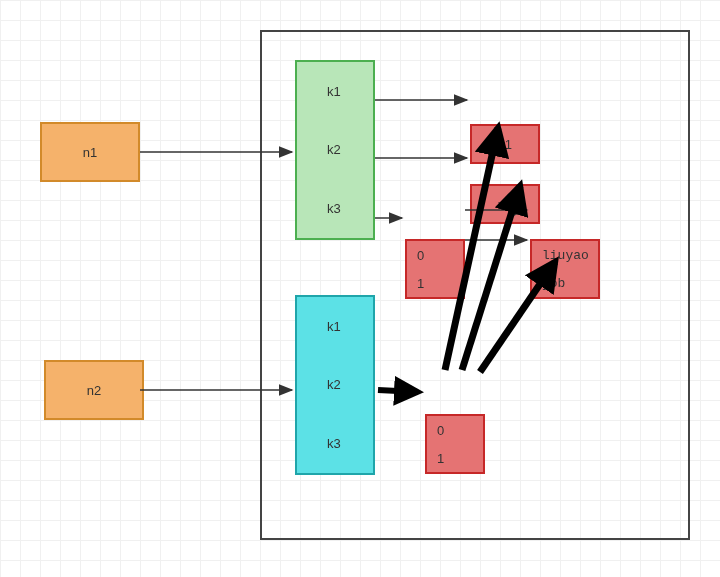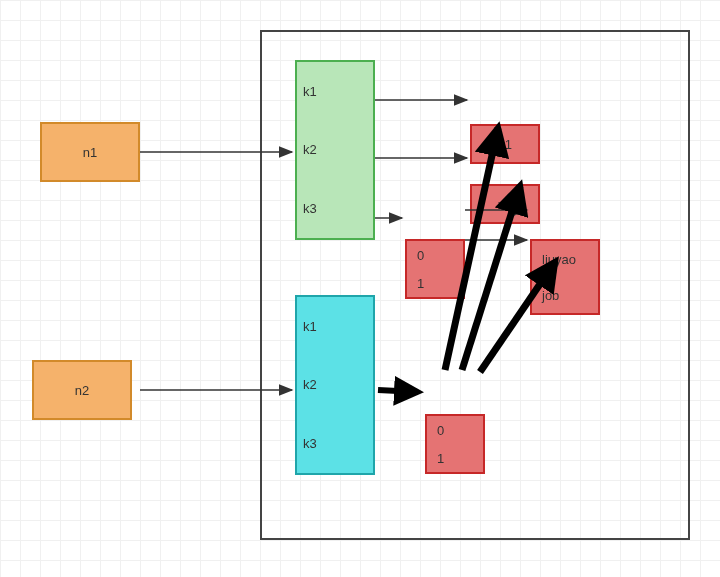--- a/index.html
+++ b/index.html
@@ -32,21 +32,21 @@
   .container-box {
     position: absolute;
     border: 2px solid #444;
     background: transparent;
   }
   .klist {
     display: flex;
     flex-direction: column;
     justify-content: space-around;
     align-items: flex-start;
-    padding-left: 6px;
+    padding-left: 30px;
   }
   .vlist {
     display: flex;
     flex-direction: column;
     justify-content: space-around;
     align-items: flex-start;
     padding-left: 10px;
   }
   svg.arrows {
     position: absolute;
@@ -55,21 +55,21 @@
     pointer-events: none;
   }
 </style>
 </head>
 <body>
 
 <div class="box orange" style="left:40px; top:122px; width:100px; height:60px;">
   <span>n1</span>
 </div>
 
-<div class="box orange" style="left:32px; top:360px; width:100px; height:60px;text-align:right;">
+<div class="box orange" style="left:44px; top:360px; width:100px; height:60px;text-align:right;">
   <span>n2</span>
 </div>
 
 <div class="container-box" style="left:260px; top:30px; width:430px; height:510px;"></div>
 
 <div class="box green klist" style="left:295px; top:60px; width:80px; height:180px;">
   <span>k1</span>
   <span>k2</span>
   <span>k3</span>
 </div>
@@ -86,21 +86,21 @@
 
 <div class="box red" style="left:470px; top:140px; width:70px; height:40px;">
   <span>v1</span>
 </div>
 
 <div class="box red vlist" style="left:405px; top:195px; width:60px; height:60px;">
   <span>0</span>
   <span>1</span>
 </div>
 
-<div class="box red vlist" style="left:530px; top:195px; width:70px; height:76px;">
+<div class="box red vlist" style="left:530px; top:195px; width:70px; height:60px;font-family:Liberation Mono, monospace;">
   <span>liuyao</span>
   <span>job</span>
 </div>
 
 <div class="box red vlist" style="left:425px; top:370px; width:60px; height:60px;">
   <span>0</span>
   <span>1</span>
 </div>
 
 <svg class="arrows">

